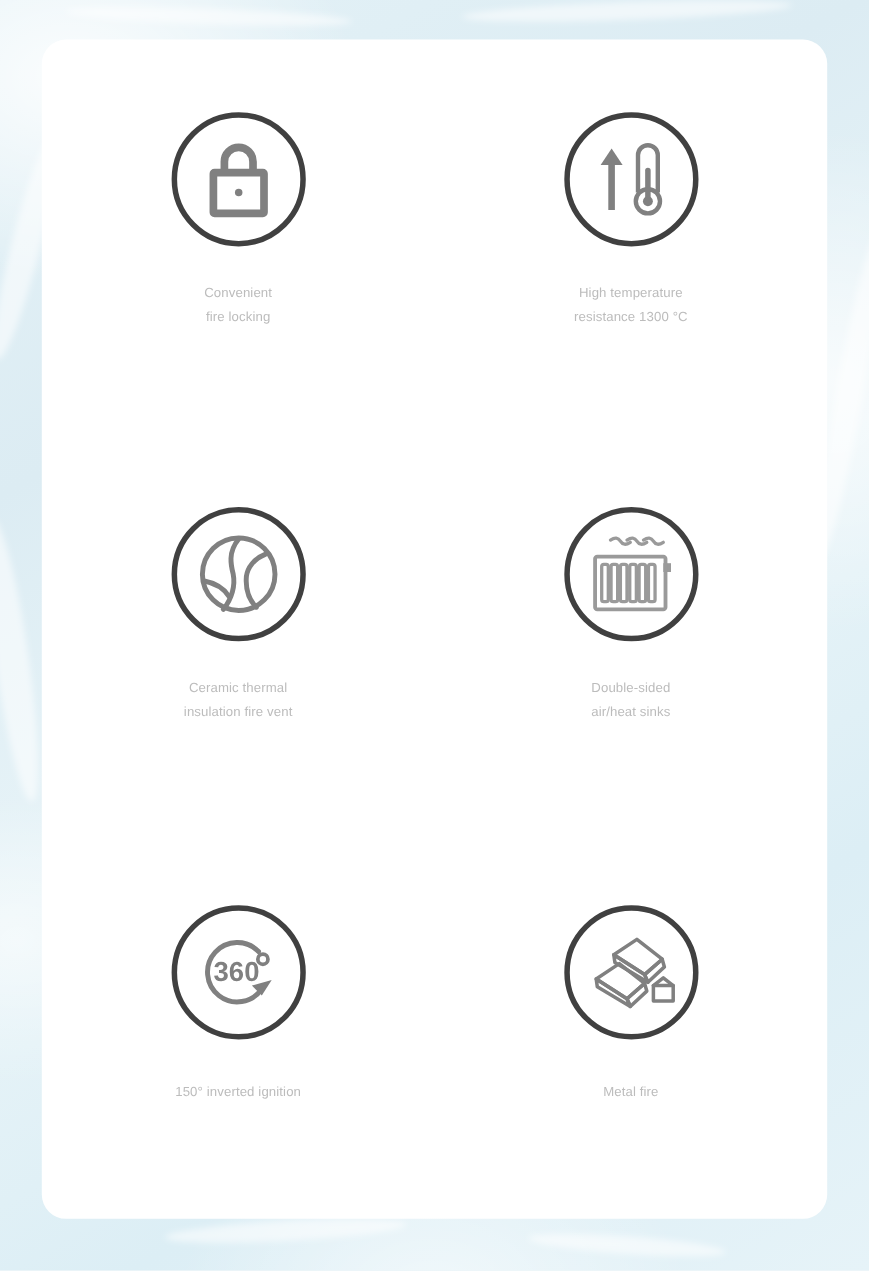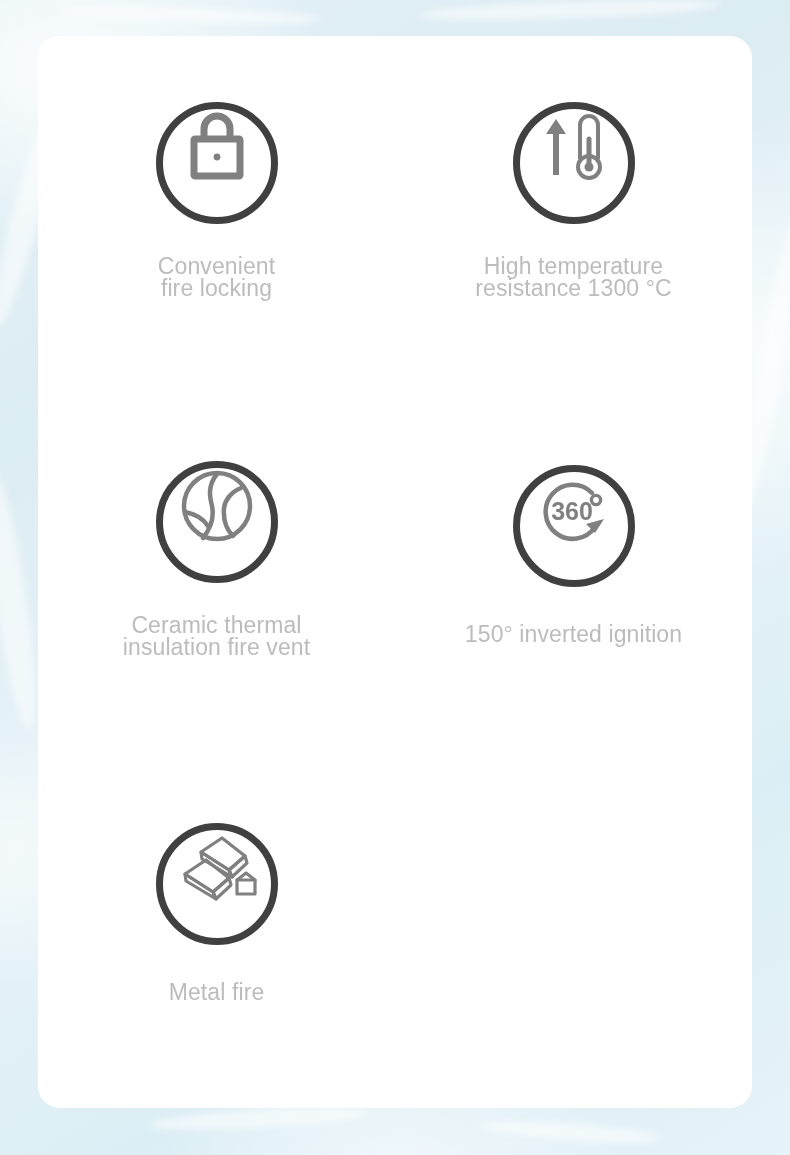--- a/index.html
+++ b/index.html
@@ -69,31 +69,32 @@
     align-items: center;
   }
   .feature.r1 { padding-top: 66px; }
   .feature.r2 { padding-top: 68px; }
   .feature.r3 { padding-top: 72px; }
 
   .icon-circle {
     width: 122px;
     height: 122px;
     border-radius: 50%;
-    border: 7px solid #404040;
+    border: 5px solid #404040;
     display: flex;
+    align-items: center;
     justify-content: center;
     box-sizing: border-box;
   }
 
   .caption {
     margin-top: 31px;
     text-align: center;
     color: #bcbcbc;
-    font-size: 23px;
+    font-size: 12px;
     line-height: 22px;
     letter-spacing: 0.1px;
     white-space: pre-line;
   }
   .feature.r3 .caption { margin-top: 36px; }
 
   svg { display: block; }
 </style>
 </head>
 <body>
@@ -151,20 +152,46 @@
               <path d="M38 6 C 28 18, 31 30, 33 38 C 35 48, 32 60, 24 70" fill="none" stroke="#808080" stroke-width="4.5" stroke-linecap="round"></path>
               <path d="M62 20 C 52 24, 46 32, 45 40 C 44 52, 48 62, 54 68" fill="none" stroke="#808080" stroke-width="4.5" stroke-linecap="round"></path>
               <path d="M6 44 C 16 46, 24 50, 29 58" fill="none" stroke="#808080" stroke-width="4.5" stroke-linecap="round"></path>
             </svg>
           </span>
         </div>
         <div class="caption">Ceramic thermal
 insulation fire vent</div>
       </div>
 
+      <div class="feature r2">
+        <div class="icon-circle">
+          <span>
+            <svg width="82" height="80" viewBox="0 0 82 80">
+
+              <path d="M22 9 q6 -4 9 1 q3 5 9 1" fill="none" stroke="#9a9a9a" stroke-width="3" stroke-linecap="round"></path>
+              <path d="M37 9 q6 -4 9 1 q3 5 9 1" fill="none" stroke="#9a9a9a" stroke-width="3" stroke-linecap="round"></path>
+              <path d="M52 9 q6 -4 9 1 q3 5 9 1" fill="none" stroke="#9a9a9a" stroke-width="3" stroke-linecap="round"></path>
+
+              <rect x="70" y="30" width="7" height="8" fill="#9a9a9a"></rect>
+
+              <rect x="8" y="24" width="64" height="48" rx="2" fill="none" stroke="#9a9a9a" stroke-width="3.5"></rect>
+              <g fill="none" stroke="#9a9a9a" stroke-width="3">
+                <rect x="14" y="31" width="6" height="34" rx="2"></rect>
+                <rect x="22.5" y="31" width="6" height="34" rx="2"></rect>
+                <rect x="31" y="31" width="6" height="34" rx="2"></rect>
+                <rect x="39.5" y="31" width="6" height="34" rx="2"></rect>
+                <rect x="48" y="31" width="6" height="34" rx="2"></rect>
+                <rect x="56.5" y="31" width="6" height="34" rx="2"></rect>
+              </g>
+            </svg>
+          </span>
+        </div>
+        <div class="caption">Double-sided
+air/heat sinks</div>
+      </div>
 
       <div class="feature r3">
         <div class="icon-circle">
           <span>
             <svg width="80" height="80" viewBox="0 0 80 80">
               <path d="M61 55 A27 27 0 1 1 58 21" fill="none" stroke="#808080" stroke-width="4.5" stroke-linecap="round"></path>
               <path d="M70 47 L61 61 L52 52 Z" fill="#808080"></path>
               <text x="38" y="48" text-anchor="middle" font-family="'Liberation Sans', sans-serif" font-size="25" font-weight="bold" fill="#808080">360</text>
               <circle cx="62" cy="28" r="4.6" fill="none" stroke="#808080" stroke-width="3.4"></circle>
             </svg>

